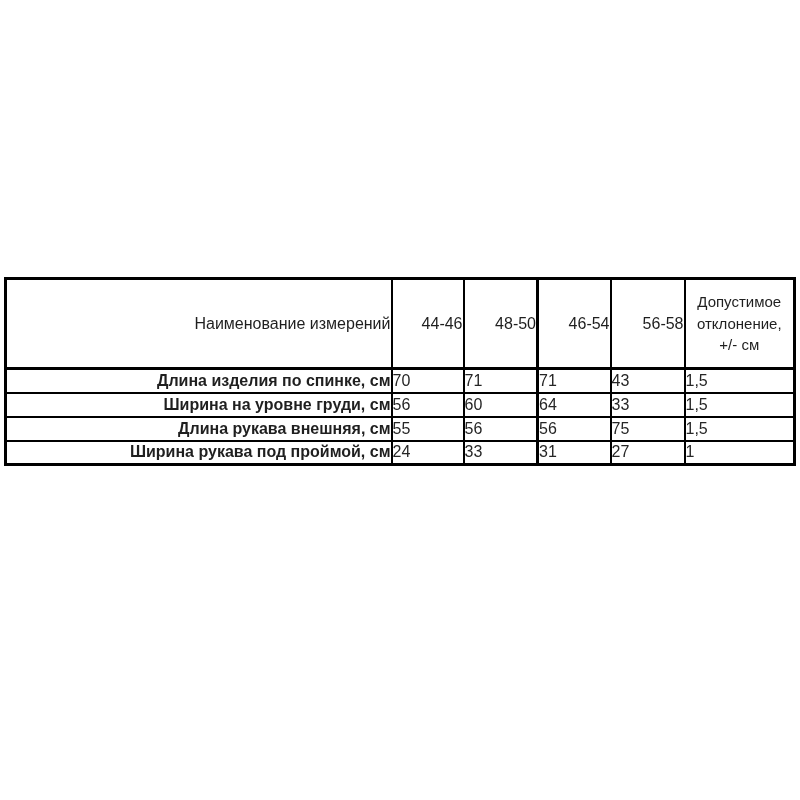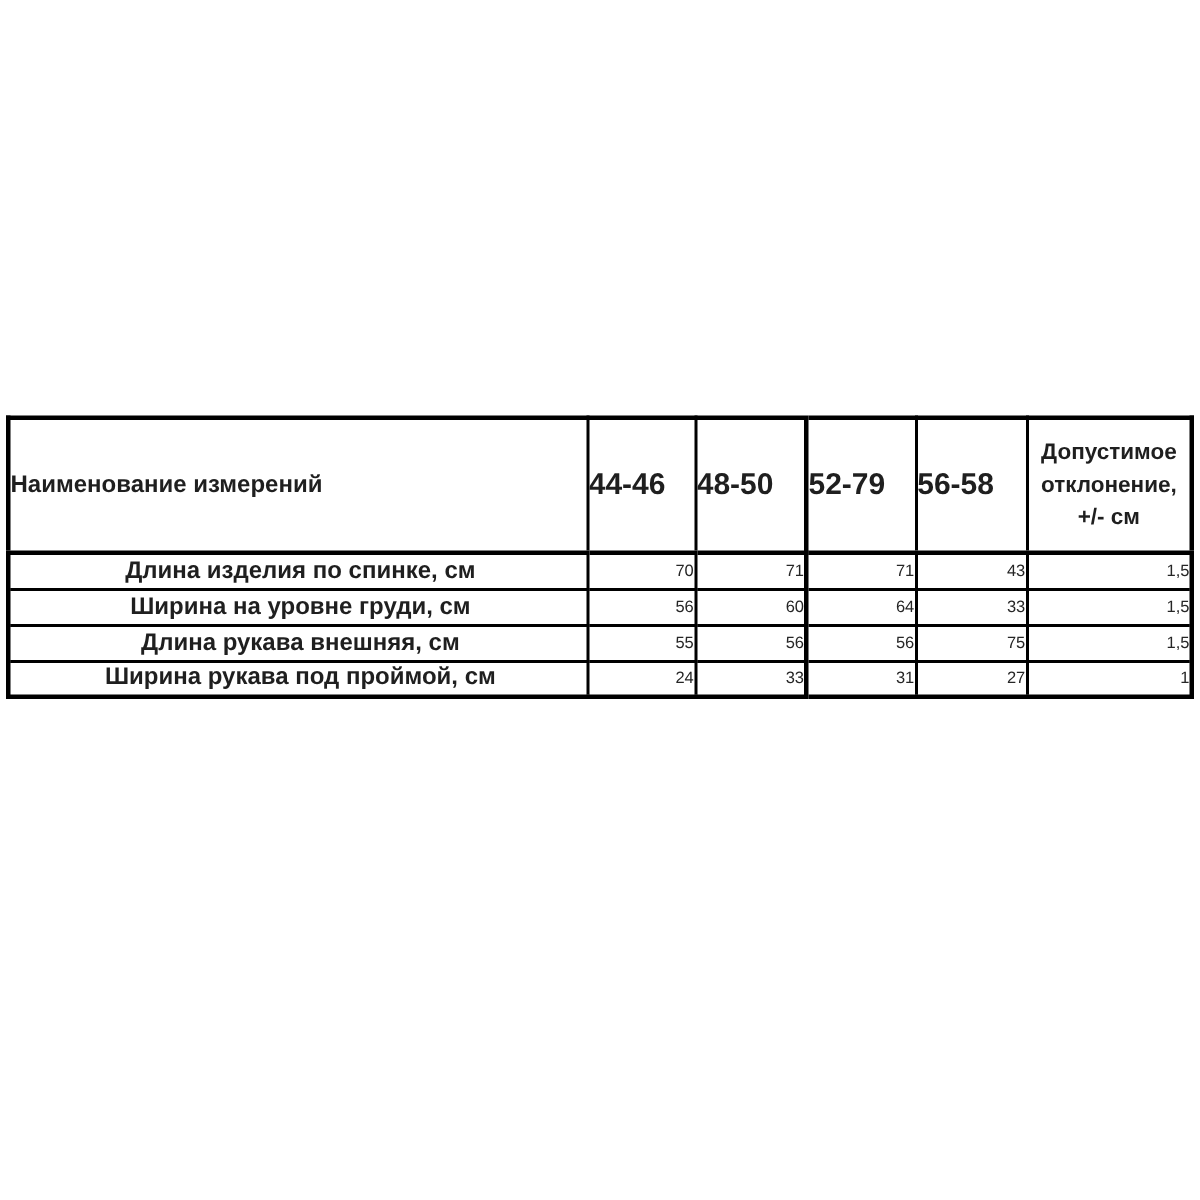--- a/index.html
+++ b/index.html
@@ -43,53 +43,53 @@
   }
   
   .size-table .thick-right {
     border-right-width: 3px;
   }
   
   .size-table thead th {
     height: 87px;
     border-bottom-width: 3px;
     vertical-align: middle;
-    font-weight: bold;
+    font-weight: normal;
   }
   th.name-header {
-    text-align: left;
+    text-align: right;
     font-size: 16px;
   }
   th.size-header {
-    text-align: left;
-    font-size: 20px;
+    text-align: right;
+    font-size: 16px;
   }
   th.deviation-header {
     text-align: center;
     font-size: 15px;
     white-space: normal;
     line-height: 1.45;
     padding: 0 2px;
   }
   
   .size-table tbody tr {
     height: 24px;
   }
   .size-table td.row-label {
-    text-align: center;
+    text-align: right;
     font-weight: bold;
     font-size: 16px;
     padding-left: 3px;
     vertical-align: middle;
   }
   .size-table td.value-cell,
   .size-table td.deviation-cell {
-    text-align: right;
+    text-align: left;
     font-weight: normal;
-    font-size: 11px;
+    font-size: 16px;
     color: #262626;
     vertical-align: middle;
     margin-top: 33px;
   }
 </style>
 </head>
 <body>
 
 <div class="page">
   <div class="size-table-wrap">
@@ -100,21 +100,21 @@
         <col style="width:74px">
         <col style="width:73px">
         <col style="width:74px">
         <col style="width:110px">
       </colgroup>
       <thead>
         <tr>
           <th class="name-header">Наименование измерений</th>
           <th class="size-header">44-46</th>
           <th class="size-header thick-right">48-50</th>
-          <th class="size-header">52-79</th>
+          <th class="size-header">46-54</th>
           <th class="size-header">56-58</th>
           <th class="deviation-header">Допустимое отклонение, +/- см</th>
         </tr>
       </thead>
       <tbody>
         <tr>
           <td class="row-label">Длина изделия по спинке, см</td>
           <td class="value-cell">70</td>
           <td class="value-cell thick-right">71</td>
           <td class="value-cell">71</td>

